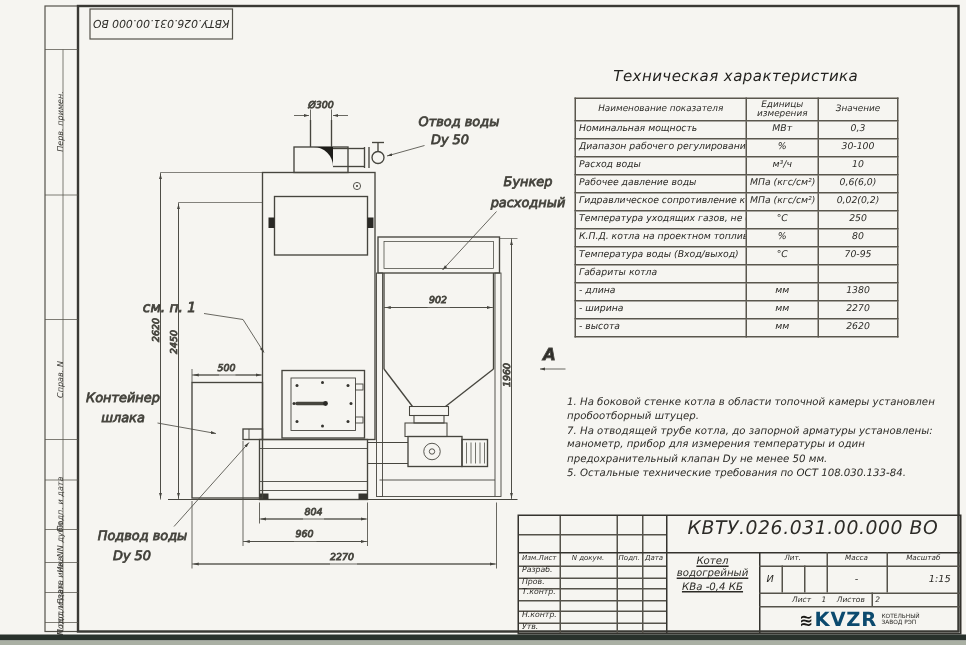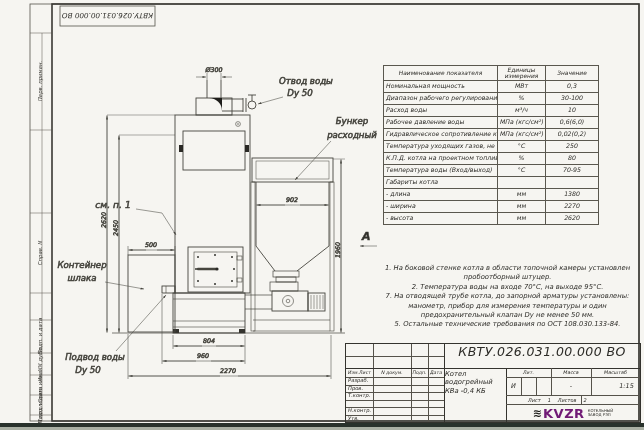--- a/index.html
+++ b/index.html
@@ -14,39 +14,39 @@
   .va{font:italic bold 11px "DejaVu Sans",sans-serif;}
   
   .spec-title{left:383px;top:46px;width:215px;text-align:center;font:italic 10px "DejaVu Sans",sans-serif;color:#23221f;letter-spacing:.3px;}
   table.spec{left:383px;top:65px;position:absolute;border-collapse:collapse;table-layout:fixed;width:215px;}
   table.spec td,table.spec th{border:0.7px solid #5a574e;font:italic 6.2px/1.1 "DejaVu Sans",sans-serif;color:#2c2b27;padding:0 2px;height:11px;overflow:hidden;white-space:nowrap;}
   table.spec th{font-size:5.9px;text-align:center;white-space:normal;height:14px;}
   td.c{text-align:center;}
   td.ind{padding-left:14px;}
   
   .notes{left:378px;top:264px;width:259px;font:italic 6.8px/9.4px "DejaVu Sans",sans-serif;color:#2c2b27;}
-  .notes div{margin:0;text-align:center;}
+  .notes div{margin:0;}
   
   .tb{left:345px;top:343px;width:294px;height:78px;border:1.2px solid #34332e;background:transparent;}
   .tb .vl{position:absolute;width:1px;background:#55524a;}
   .tb .hl{position:absolute;height:1px;background:#55524a;}
   .tb .dk{background:#34332e;}
   .tb .txt{position:absolute;color:#2c2b27;}
   .docnum{left:98px;top:0;width:196px;height:24px;line-height:24px;text-align:center;font:italic 12.5px "DejaVu Sans",sans-serif;letter-spacing:.4px;color:#23221e;}
   .rvh{font:italic 4.7px "DejaVu Sans",sans-serif;text-align:center;line-height:9px;height:9px;}
   .role{font:italic 5.2px "DejaVu Sans",sans-serif;line-height:7.5px;height:7.5px;padding-left:2px;}
-  .prod{left:99px;top:26px;width:60px;font:italic 6.8px/8.4px "DejaVu Sans",sans-serif;color:#23221e;}
+  .prod{left:99px;top:26px;width:60px;text-align:center;font:italic 6.8px/8.4px "DejaVu Sans",sans-serif;color:#23221e;text-decoration:underline;}
   .rbh{font:italic 4.8px "DejaVu Sans",sans-serif;text-align:center;line-height:9px;height:9px;}
   .rbv{font:italic 6.5px "DejaVu Sans",sans-serif;text-align:center;line-height:18px;height:18px;}
   .shrow{left:160px;top:51px;width:134px;height:9px;display:flex;align-items:center;font:italic 5px "DejaVu Sans",sans-serif;}
   .shrow span{margin-left:7px;}
   .shrow span:first-child{margin-left:22px;}
   .logo{left:160px;top:60px;width:134px;height:18px;display:flex;align-items:center;justify-content:center;}
   .logo .mk{font:bold 11px "DejaVu Sans",sans-serif;color:#1c1b18;margin-right:1px;}
-  .logo .nm{font:bold 13px "DejaVu Sans",sans-serif;color:#701a75;letter-spacing:.5px;}
+  .logo .nm{font:bold 13px "DejaVu Sans",sans-serif;color:#0c4a6e;letter-spacing:.5px;}
   .logo .cap{font:3.9px/4.4px "DejaVu Sans",sans-serif;color:#2c2b27;margin-left:3px;text-align:left;}
   
   .wm{left:497px;top:406px;font:13px "DejaVu Sans",sans-serif;color:#82868e;opacity:.85;}
   .band-dark{left:0;top:423px;width:644px;height:4px;background:#29322c;}
   .band-light{left:0;top:427px;width:644px;height:3px;background:#aab0a4;}
 </style>
 </head>
 <body>
 
 <div class="page">
@@ -230,20 +230,21 @@
 
       <text class="lb" x="95" y="360" text-anchor="middle">Подвод воды</text>
       <text class="lb" x="88" y="373" text-anchor="middle">Dy 50</text>
       <line x1="116" y1="351" x2="166" y2="295" marker-end="url(#ar)"></line>
 
       <text class="va" x="362" y="240">А</text>
       <line x1="377" y1="246" x2="360" y2="246" marker-end="url(#ar)"></line>
     </g>
   </svg>
 
+  <div class="abs spec-title">Техническая характеристика</div>
   <table class="spec">
     <colgroup>
         <col style="width:114px">
         <col style="width:48px">
         <col style="width:53px">
       </colgroup>
     <tbody>
         <tr>
       <th>Наименование показателя</th>
       <th>Единицы измерения</th>
@@ -307,21 +308,20 @@
     <tr>
           <td class="ind">- высота</td>
           <td class="c">мм</td>
           <td class="c">2620</td>
         </tr>
   </tbody>
     </table>
 
   <div class="abs notes">
     <div>1. На боковой стенке котла в области топочной камеры установлен пробоотборный штуцер.</div>
-    <div>2. Температура воды на входе 70°С, на выходе 95°С.</div>
     <div>7. На отводящей трубе котла, до запорной арматуры установлены: манометр, прибор для измерения температуры и один предохранительный клапан Dу не менее 50 мм.</div>
     <div>5. Остальные технические требования по ОСТ 108.030.133-84.</div>
   </div>
 
   <div class="abs tb">
     <div class="vl" style="left:27px;top:0;height:78px"></div>
     <div class="vl" style="left:65px;top:0;height:78px"></div>
     <div class="vl" style="left:82px;top:0;height:78px"></div>
     <div class="vl dk" style="left:98px;top:0;height:78px"></div>
     <div class="hl" style="left:0;top:12px;width:98px"></div>

